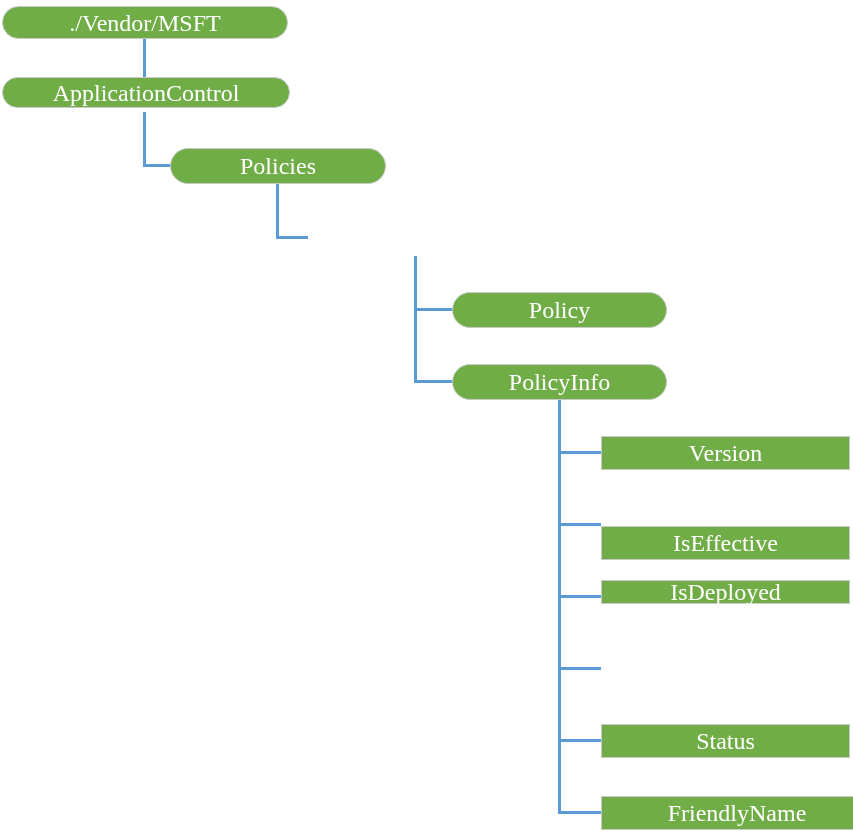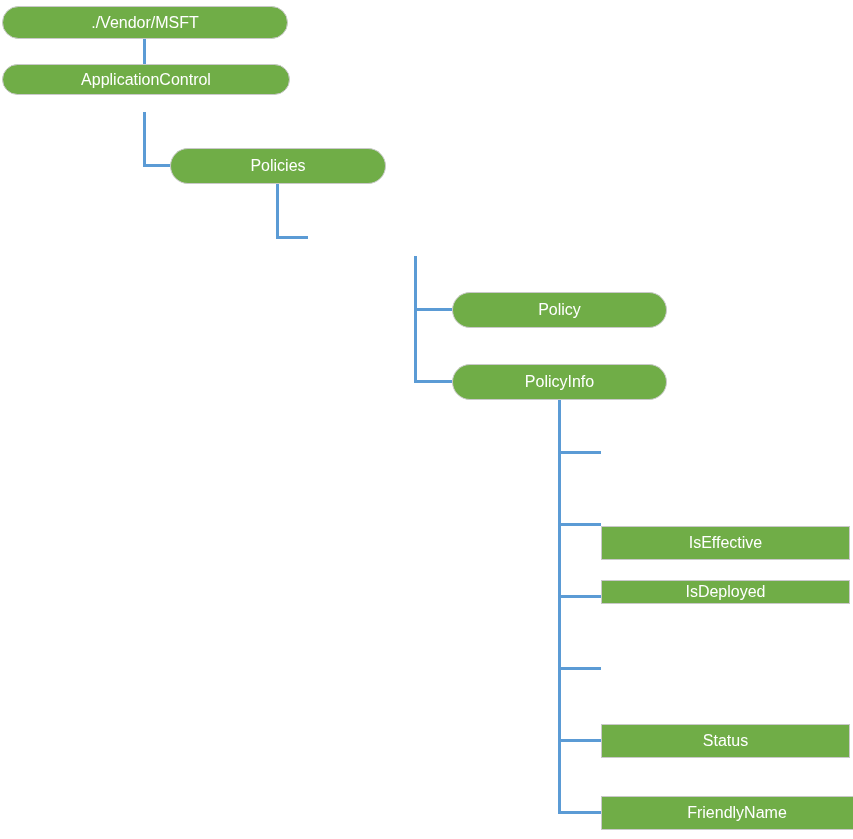--- a/index.html
+++ b/index.html
@@ -17,31 +17,32 @@
     overflow:hidden;
     font-family:"Liberation Sans","DejaVu Sans",sans-serif;
   }
   .node{
     position:absolute;
     box-sizing:border-box;
     background:var(--node-fill);
     border:1.5px solid var(--node-border);
     color:var(--text);
     display:flex;align-items:center;justify-content:center;
-    font-size:16px;
+    font-size:24px;
     line-height:1;
     white-space:nowrap;
+    font-family:Liberation Serif, serif;
   }
   .pill{border-radius:18px;}
   .rect{border-radius:0;}
   .italic{font-style:italic;}
   .conn{position:absolute;background:var(--connector);}
   
   .n0{left:2px;  top:6px;  width:286px;height:33px;}
-  .n1{left:2px;  top:64px; width:288px;height:31px;}
+  .n1{left:2px;  top:77px; width:288px;height:31px;}
   .n2{left:170px;top:148px;width:216px;height:36px;}
   .n3{left:308px;top:220px;width:214px;height:36px;}
   .n4{left:452px;top:292px;width:215px;height:36px;}
   .n5{left:452px;top:364px;width:215px;height:36px;}
   .n6{left:601px; top:436px;width:249px;height:34px;}
   .n7{left:601px; top:526px;width:249px;height:34px;}
   .n8{left:601px; top:580px;width:249px;height:24px;}
   .n9{left:601px; top:652px;width:249px;height:34px;}
   .n10{left:601px;top:724px;width:249px;height:34px;}
   .n11{left:601px;top:796px;width:272px;height:34px;}
@@ -81,18 +82,19 @@
   <div class="conn c5h3"></div>
   <div class="conn c5h4"></div>
   <div class="conn c5h5"></div>
   <div class="conn c5h6"></div>
 
   <div class="node pill n0">./Vendor/MSFT</div>
   <div class="node pill n1">ApplicationControl</div>
   <div class="node pill n2">Policies</div>
   <div class="node pill n4">Policy</div>
   <div class="node pill n5">PolicyInfo</div>
+  <div class="node rect n6">Version</div>
   <div class="node rect n7">IsEffective</div>
   <div class="node rect n8">IsDeployed</div>
   <div class="node rect n10">Status</div>
   <div class="node rect n11">FriendlyName</div>
 
 </div>
 
 </body></html>

